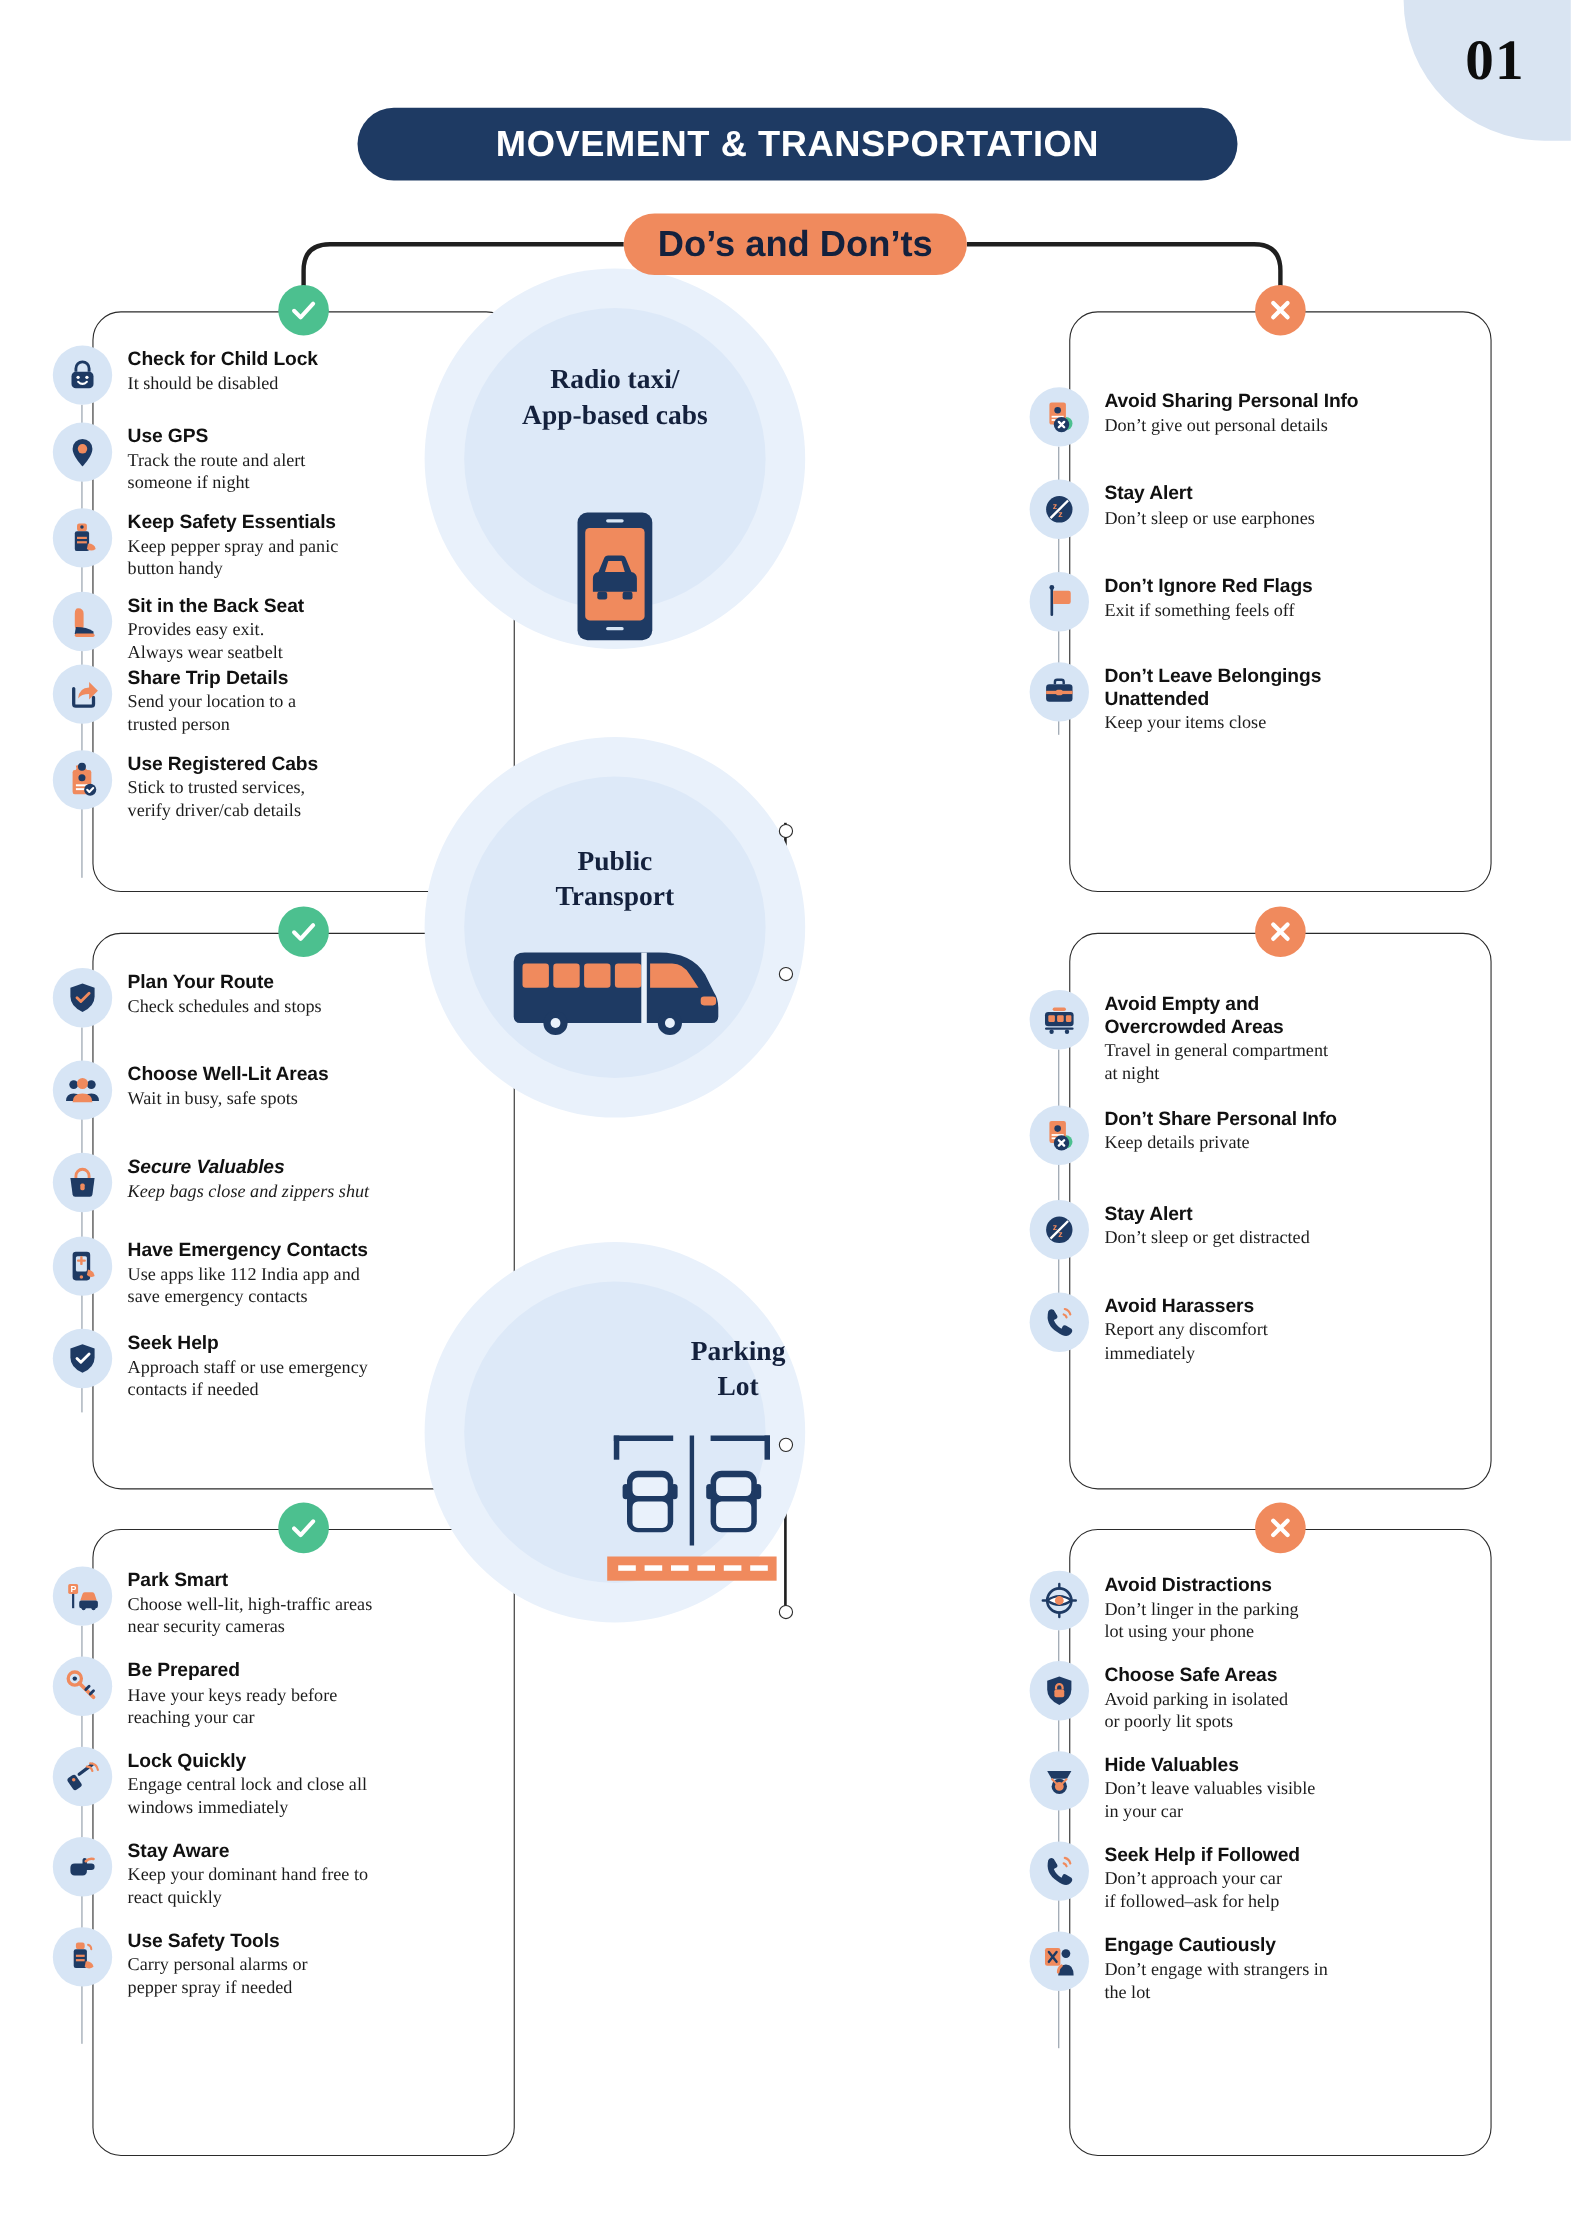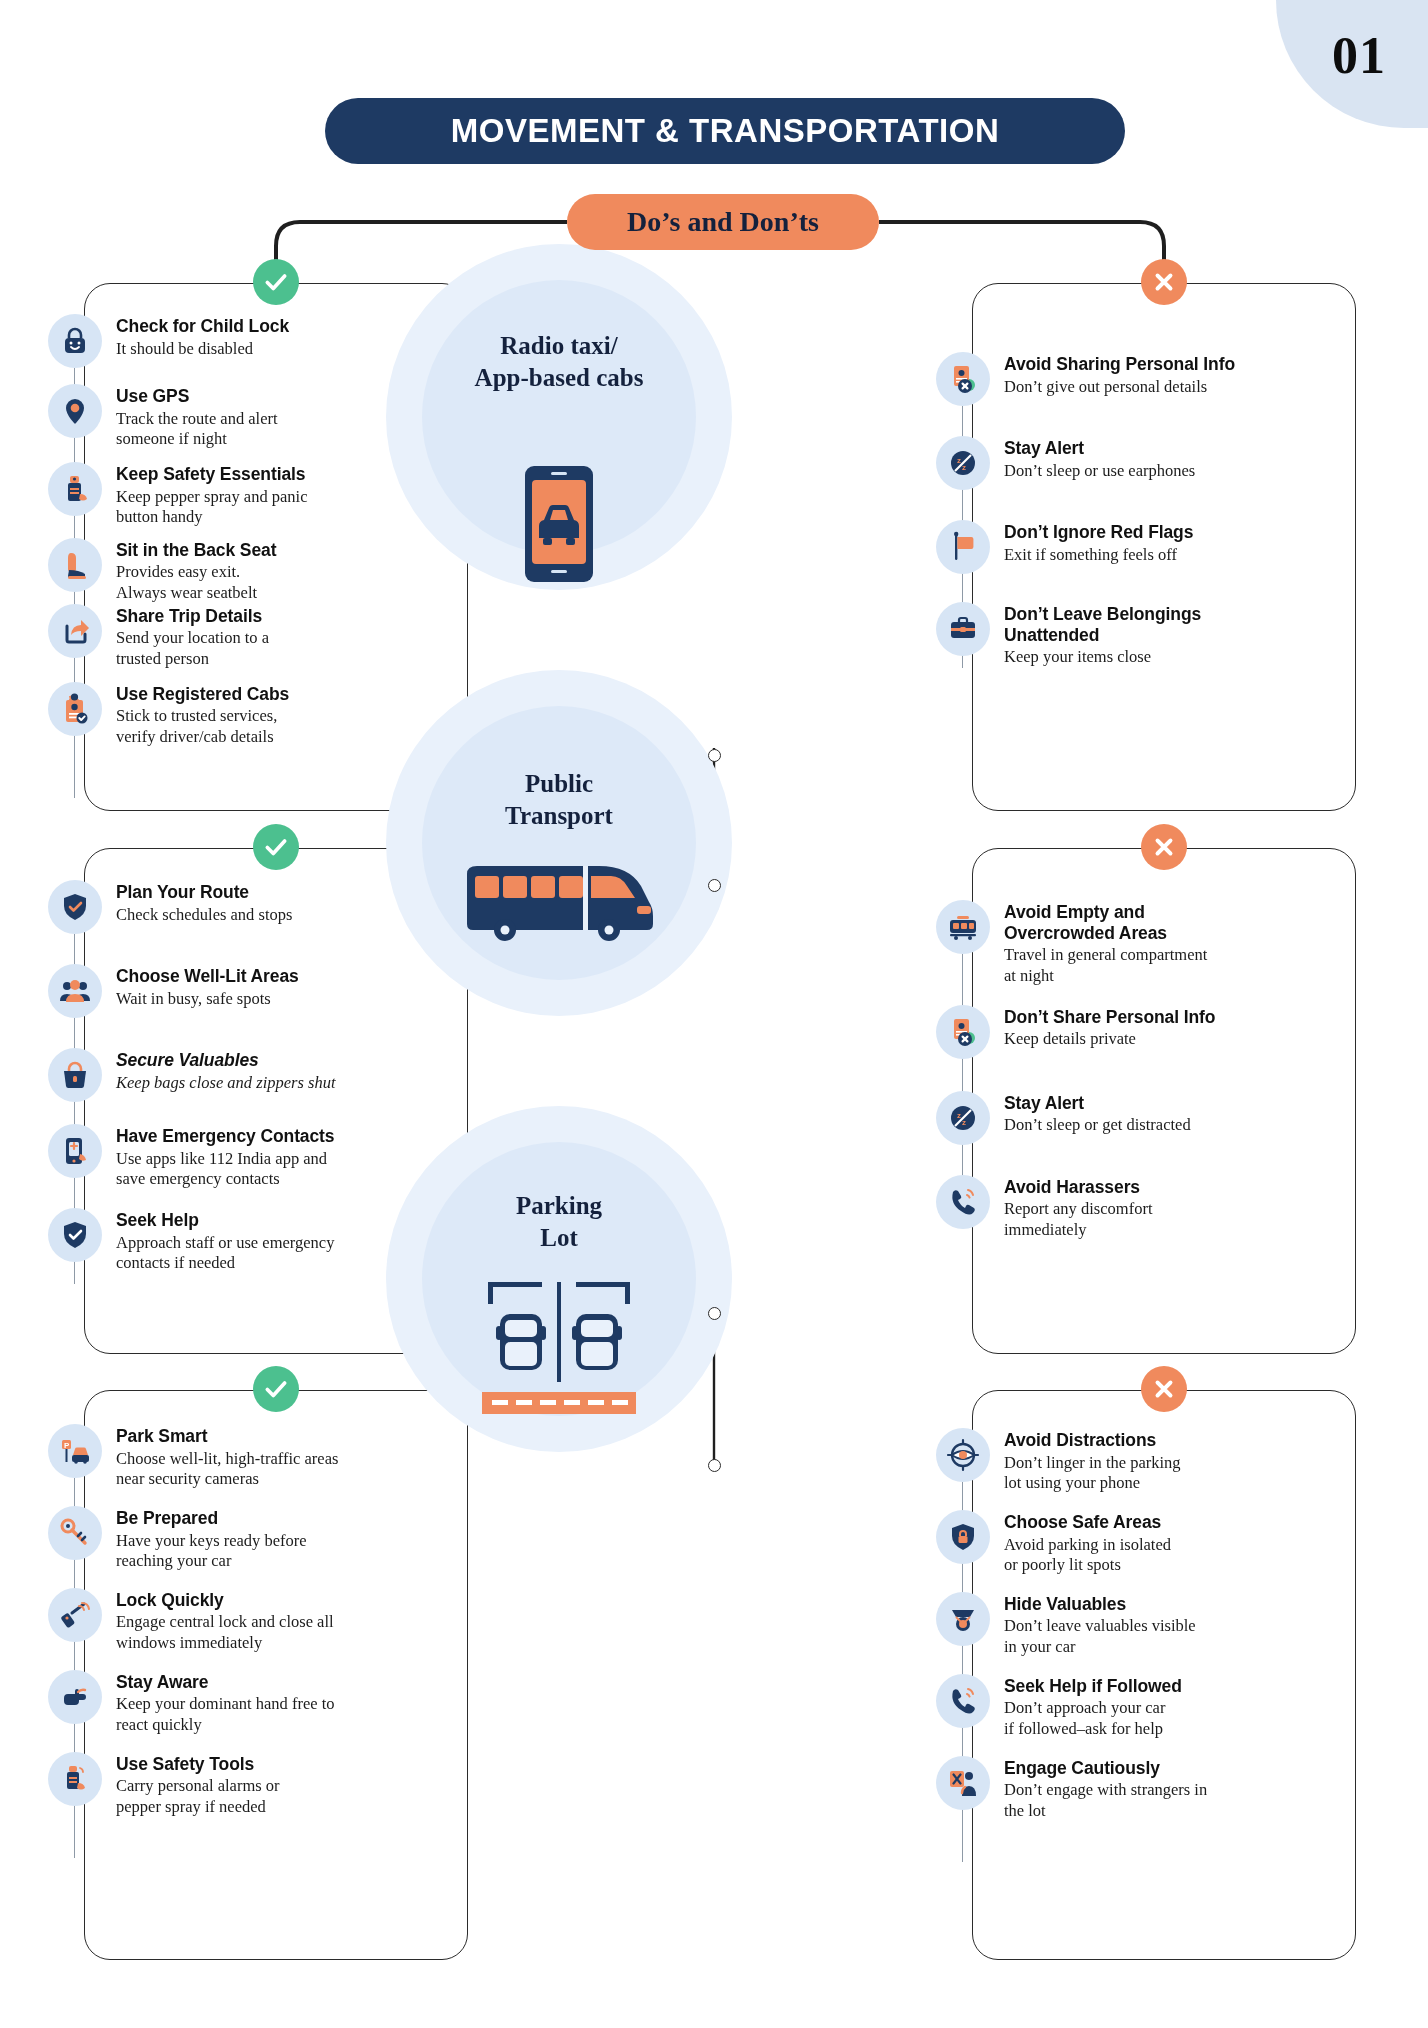--- a/index.html
+++ b/index.html
@@ -49,23 +49,23 @@
     position: absolute;
     left: 567px; top: 194px;
     width: 312px; height: 56px;
     background: #f08a5d;
     border-radius: 28px;
     display: flex; align-items: center; justify-content: center;
     z-index: 5;
   }
   .dd-pill .t {
     color: #14213d;
-    font-family: Liberation Serif, serif;
+    font-family: Liberation Sans, sans-serif;
     font-weight: bold;
-    font-size: 28px;
+    font-size: 33px;
   }
 
   
   .connectors { position: absolute; left: 0; top: 0; width: 1428px; height: 2028px; pointer-events: none; }
 
   
   .panel {
     position: absolute;
     border: 1.6px solid #2b2b2b;
     border-radius: 26px;
@@ -164,21 +164,21 @@
     font-family: "Liberation Serif", serif;
     font-weight: bold;
     font-size: 25px;
     color: #14213d;
     line-height: 1.28;
   }
   .hub .hub-art { position: relative; z-index: 3; }
 
   .hub-1 { left: 404px; top: 262px; width: 310px; height: 310px; gap: 46px; }
   .hub-2 { left: 404px; top: 688px; width: 310px; height: 310px; }
-  .hub-3 { left: 404px; top: 1124px; width: 310px; height: 310px; }
+  .hub-3 { left: 404px; top: 1147px; width: 310px; height: 310px; align-items: flex-end; }
 
   .hub .ring-outer { left: -18px; top: -18px; width: 346px; height: 346px; }
   .hub .ring-inner { left: 18px;  top: 18px;  width: 274px; height: 274px; }
 
   .dotnode {
     position: absolute;
     width: 13px; height: 13px;
     border-radius: 50%;
     background: #ffffff;
     border: 1.6px solid #2b2b2b;

